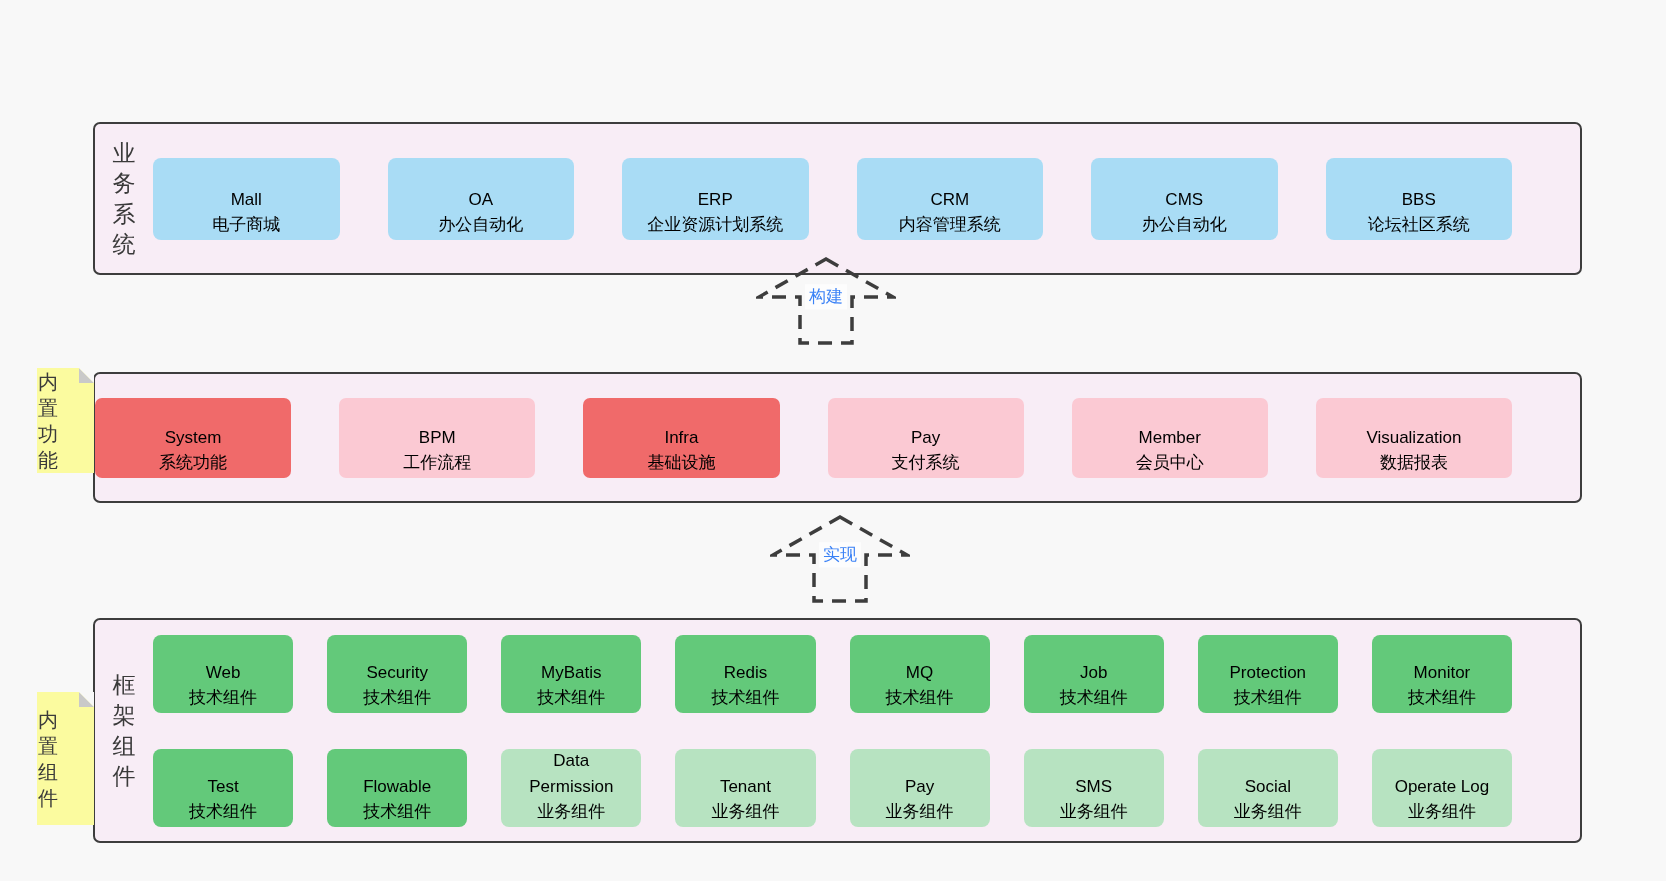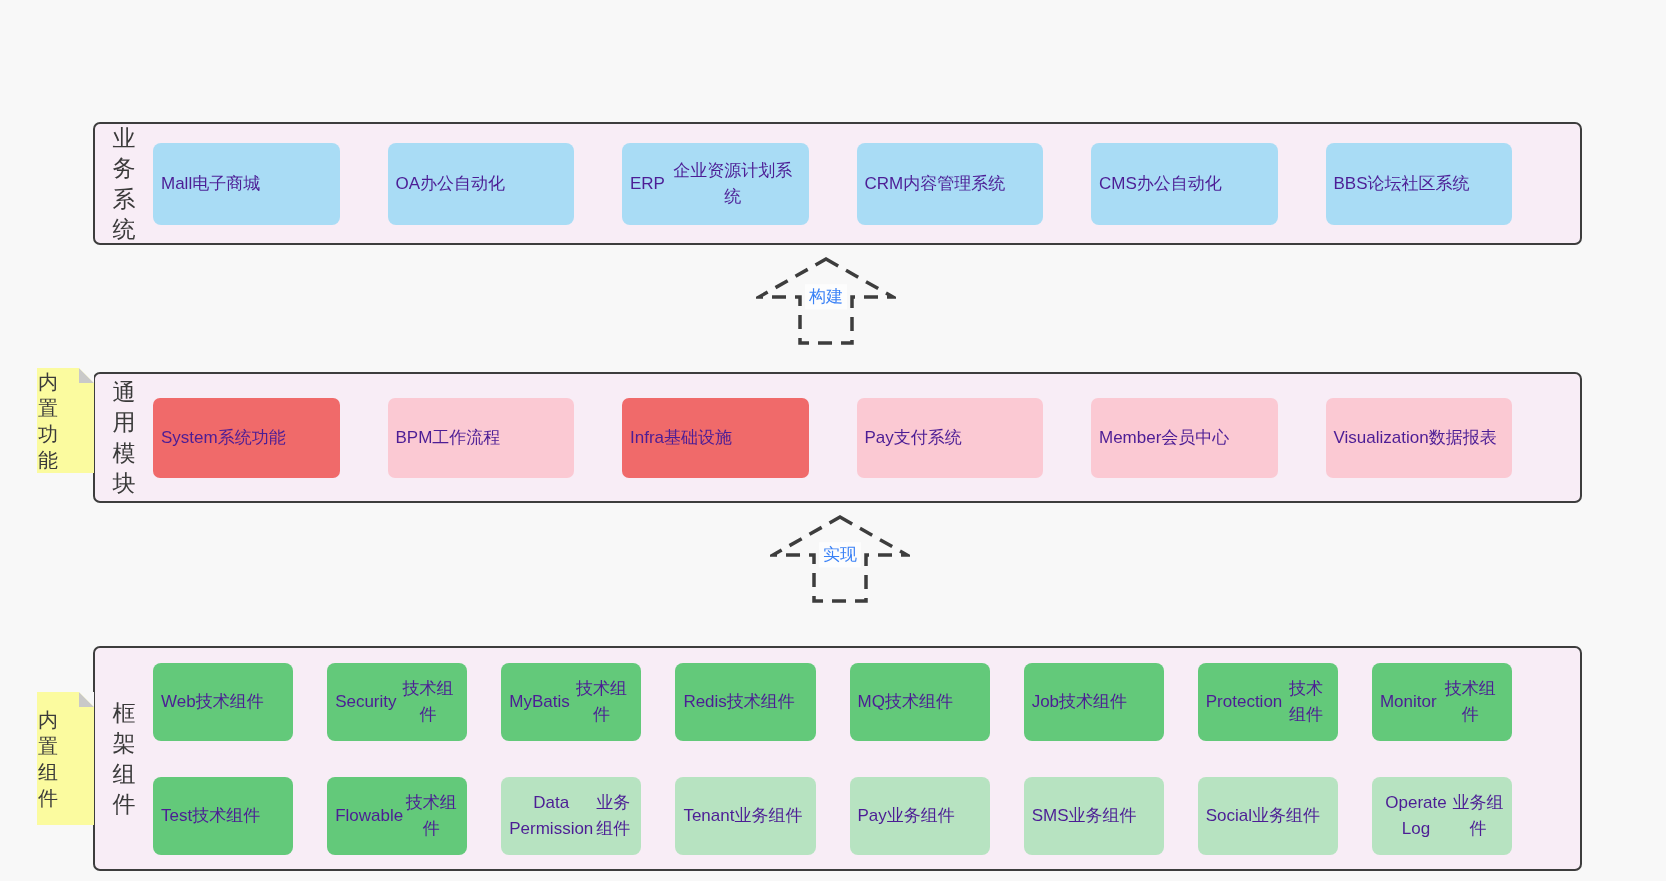--- a/index.html
+++ b/index.html
@@ -9,37 +9,37 @@
     font-family:"Liberation Sans","DejaVu Sans",sans-serif;
     color:#333;
   }
   
   .panel{
     position:absolute;left:93px;width:1489px;
     background:#f8edf6;border:2px solid #3d3d3d;border-radius:7px;
     box-sizing:border-box;
     display:flex;align-items:center;
   }
-  .panel-business{top:122px;height:123px;}
+  .panel-business{top:122px;height:153px;}
   .panel-modules{top:372px;height:131px;}
-  .panel-components{top:646px;height:225px;}
+  .panel-components{top:618px;height:225px;}
   
   .vlabel{width:58px;flex:0 0 58px;display:flex;align-items:center;justify-content:center;}
   .vlabel span{
     display:block;width:25px;text-align:center;font-size:23px;line-height:1.32;
     word-break:break-all;color:#3a3a3a;
   }
   
   .row{flex:1;display:flex;gap:48px;padding-right:68px;align-items:center;}
   .rows-wrap{flex:1;display:flex;flex-direction:column;gap:36px;}
   .rows-wrap .row{gap:34px;}
   .node{
     flex:1;border-radius:8px;
-    display:flex;flex-direction:row;align-items:center;justify-content:flex-start;
-    text-align:center;font-size:17px;line-height:1.5;color:#4c1d95;
+    display:flex;flex-direction:column;align-items:center;justify-content:flex-end;
+    text-align:center;font-size:17px;line-height:1.5;color:#000000;
     padding:2px 8px;box-sizing:border-box;
   }
   .panel-business .node{height:82px;}
   .panel-modules .node{height:80px;border-radius:7px;}
   .panel-components .node{height:78px;}
   .node.blue{background:#a9dcf5;}
   .node.red{background:#f06a6a;}
   .node.pink{background:#fbc9d3;}
   .node.green{background:#63c97a;}
   .node.lightgreen{background:#b7e3c1;}
@@ -111,23 +111,20 @@
 </div>
 
 <div class="arrow arrow-build">
   <svg viewBox="0 0 140 90">
     <polygon points="70,3 137,41 96,41 96,87 44,87 44,41 3,41"></polygon>
   </svg>
   <span class="arrow-label">构建</span>
 </div>
 
 <div class="panel panel-modules">
-  <div class="vlabel">
-    <span>通用模块</span>
-  </div>
   <div class="row">
     <div class="node red">
       <div>System</div>
       <div>系统功能</div>
     </div>
     <div class="node pink">
       <div>BPM</div>
       <div>工作流程</div>
     </div>
     <div class="node red">

